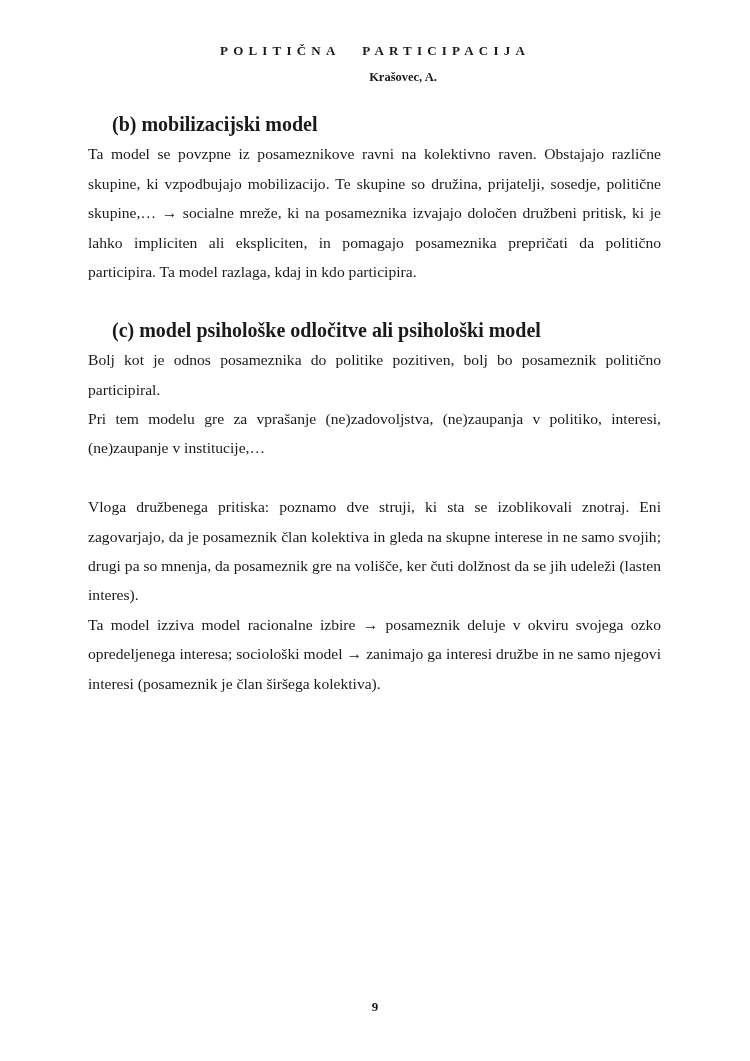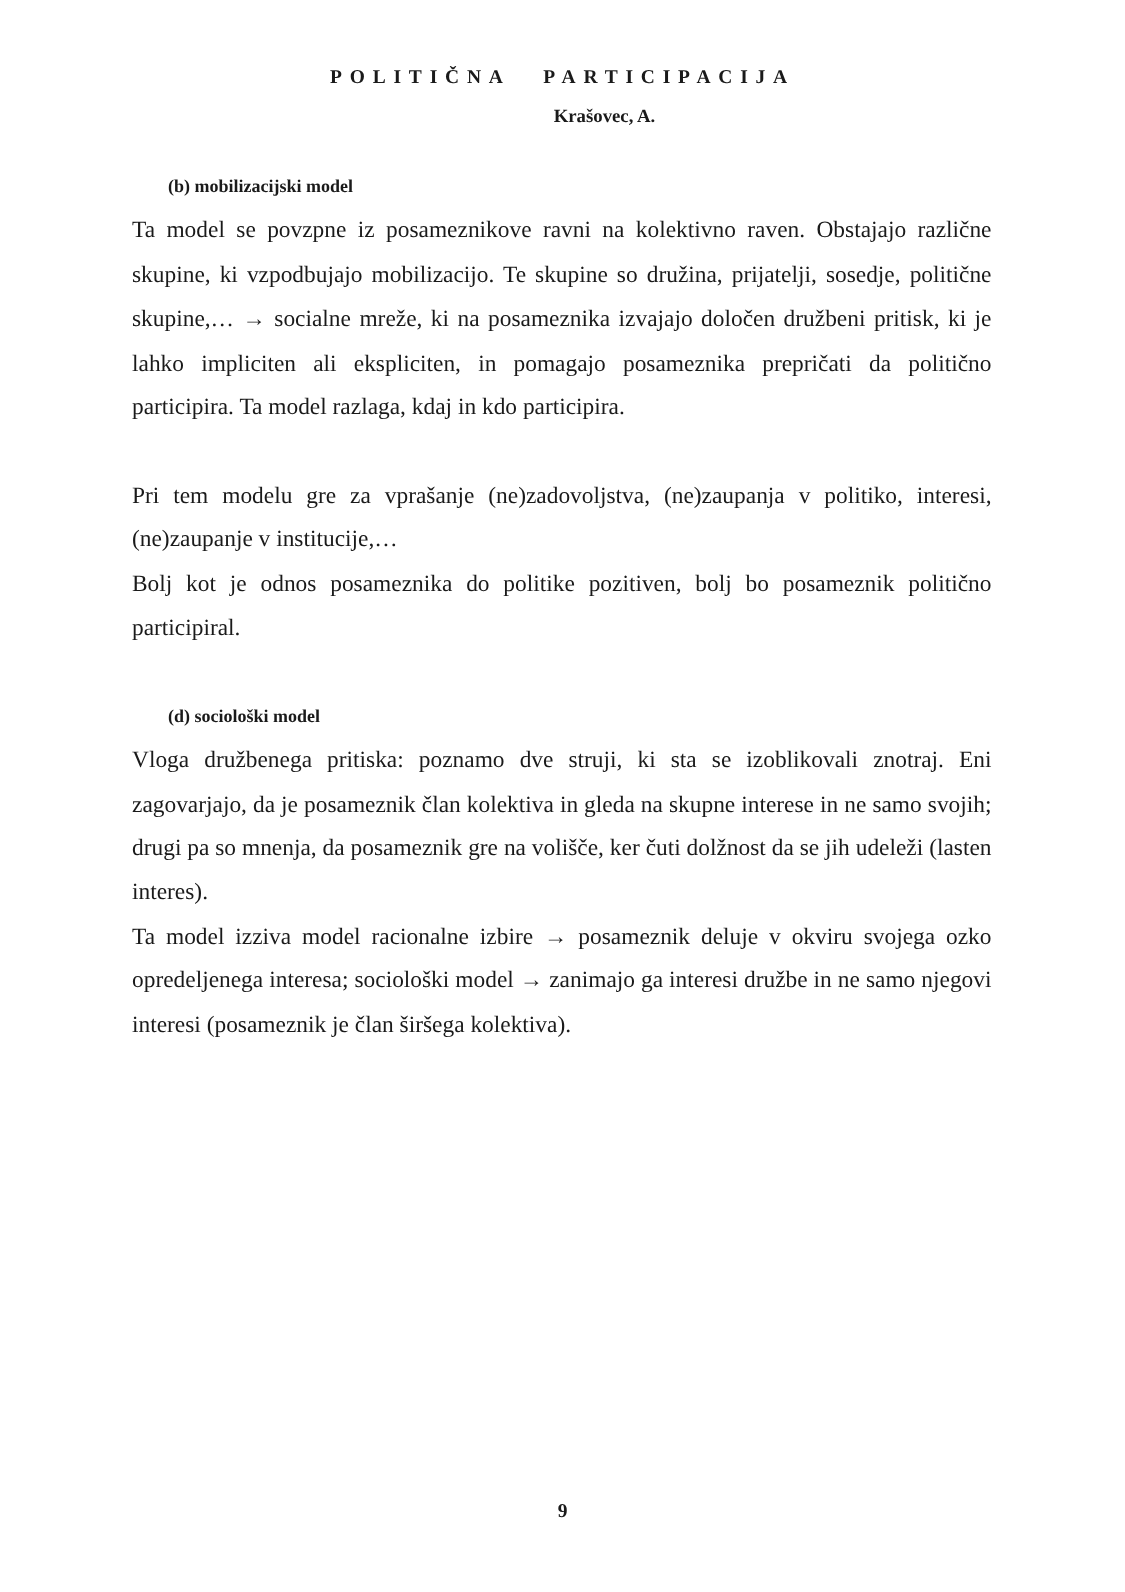--- a/index.html
+++ b/index.html
@@ -48,21 +48,21 @@
     .content {
       position: absolute;
       left: 88px;
       top: 110px;
       width: 573px;
       font-size: 15.6px;
       line-height: 29.4px;
     }
     .section-heading {
       font-weight: bold;
-      font-size: 12px;
+      font-size: 20px;
       padding-left: 24px;
       margin: 0;
       height: 29.4px;
     }
     .para {
       margin: 0;
       text-align: justify;
       text-align-last: left;
     }
     .spacer {
@@ -90,28 +90,28 @@
   <div class="content">
 
     <section>
       <h2 class="section-heading">(b) mobilizacijski model</h2>
       <p class="para">Ta model se povzpne iz posameznikove ravni na kolektivno raven. Obstajajo različne skupine, ki vzpodbujajo mobilizacijo. Te skupine so družina, prijatelji, sosedje, politične skupine,… → socialne mreže, ki na posameznika izvajajo določen družbeni pritisk, ki je lahko impliciten ali ekspliciten, in pomagajo posameznika prepričati da politično participira. Ta model razlaga, kdaj in kdo participira.</p>
     </section>
 
     <div class="spacer"></div>
 
     <section>
+      <h2 class="section-heading">(c)  model psihološke odločitve ali psihološki model</h2>
+      <p class="para">Bolj kot je odnos posameznika do politike pozitiven, bolj bo posameznik politično participiral.</p>
       <p class="para">Pri tem modelu gre za vprašanje (ne)zadovoljstva, (ne)zaupanja v politiko, interesi, (ne)zaupanje v institucije,…</p>
-      <p class="para">Bolj kot je odnos posameznika do politike pozitiven, bolj bo posameznik politično participiral.</p>
     </section>
 
     <div class="spacer"></div>
 
     <section>
-      <h2 class="section-heading">(d) sociološki model</h2>
       <p class="para">Vloga družbenega pritiska: poznamo dve struji, ki sta se izoblikovali znotraj. Eni zagovarjajo, da je posameznik član kolektiva in gleda na skupne interese in ne samo svojih; drugi pa so mnenja, da posameznik gre na volišče, ker čuti dolžnost da se jih udeleži (lasten interes).</p>
       <p class="para">Ta model izziva model racionalne izbire → posameznik deluje v okviru svojega ozko opredeljenega interesa; sociološki model → zanimajo ga interesi družbe in ne samo njegovi interesi (posameznik je član širšega kolektiva).</p>
     </section>
 
   </div>
 
   <div class="page-number">9</div>
 
 </div>
 

